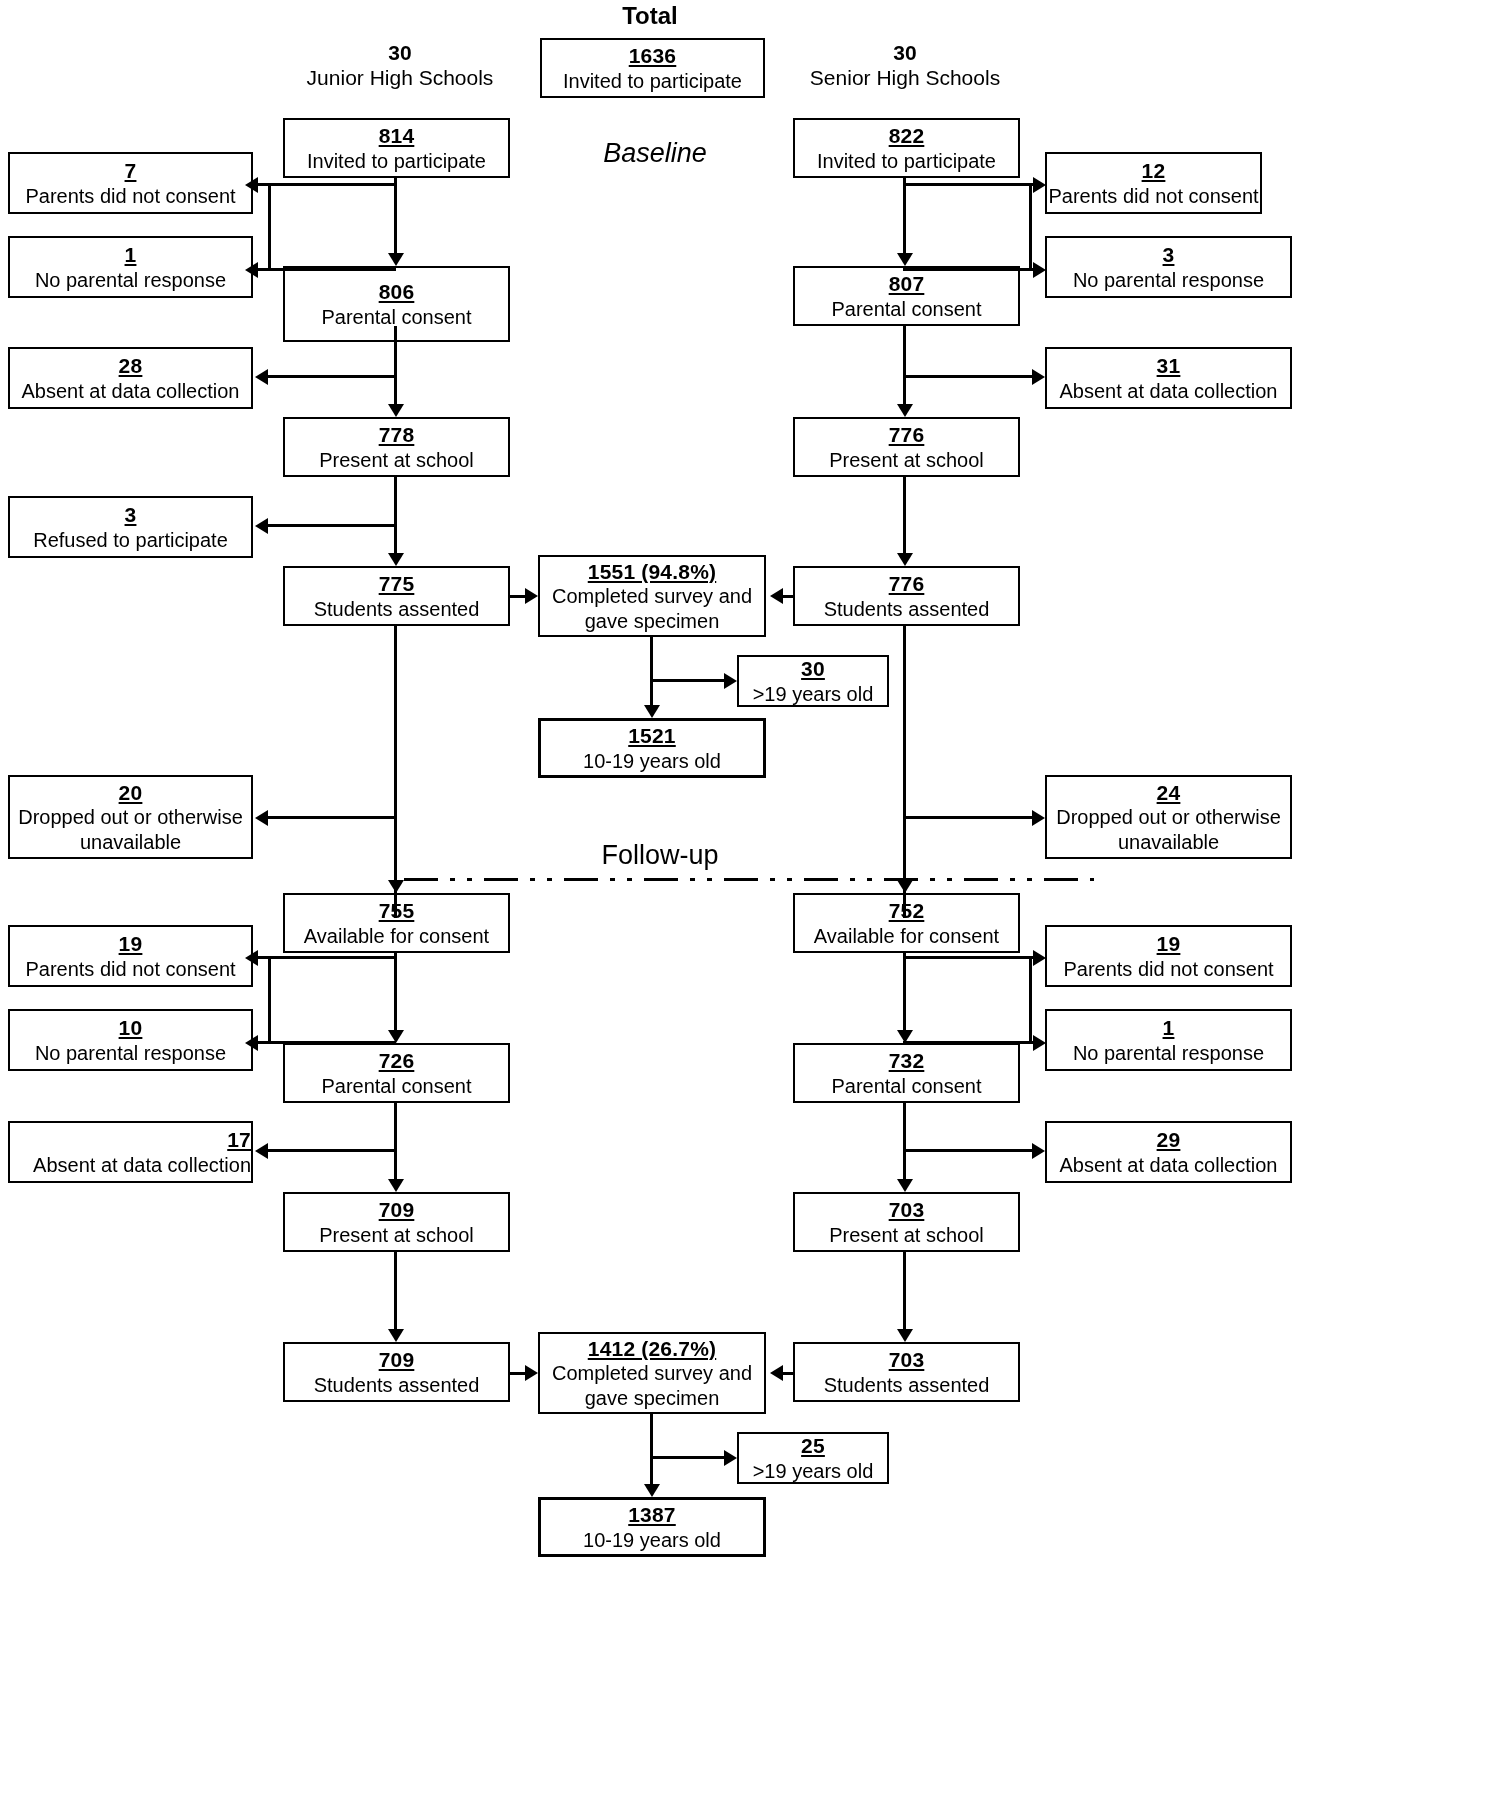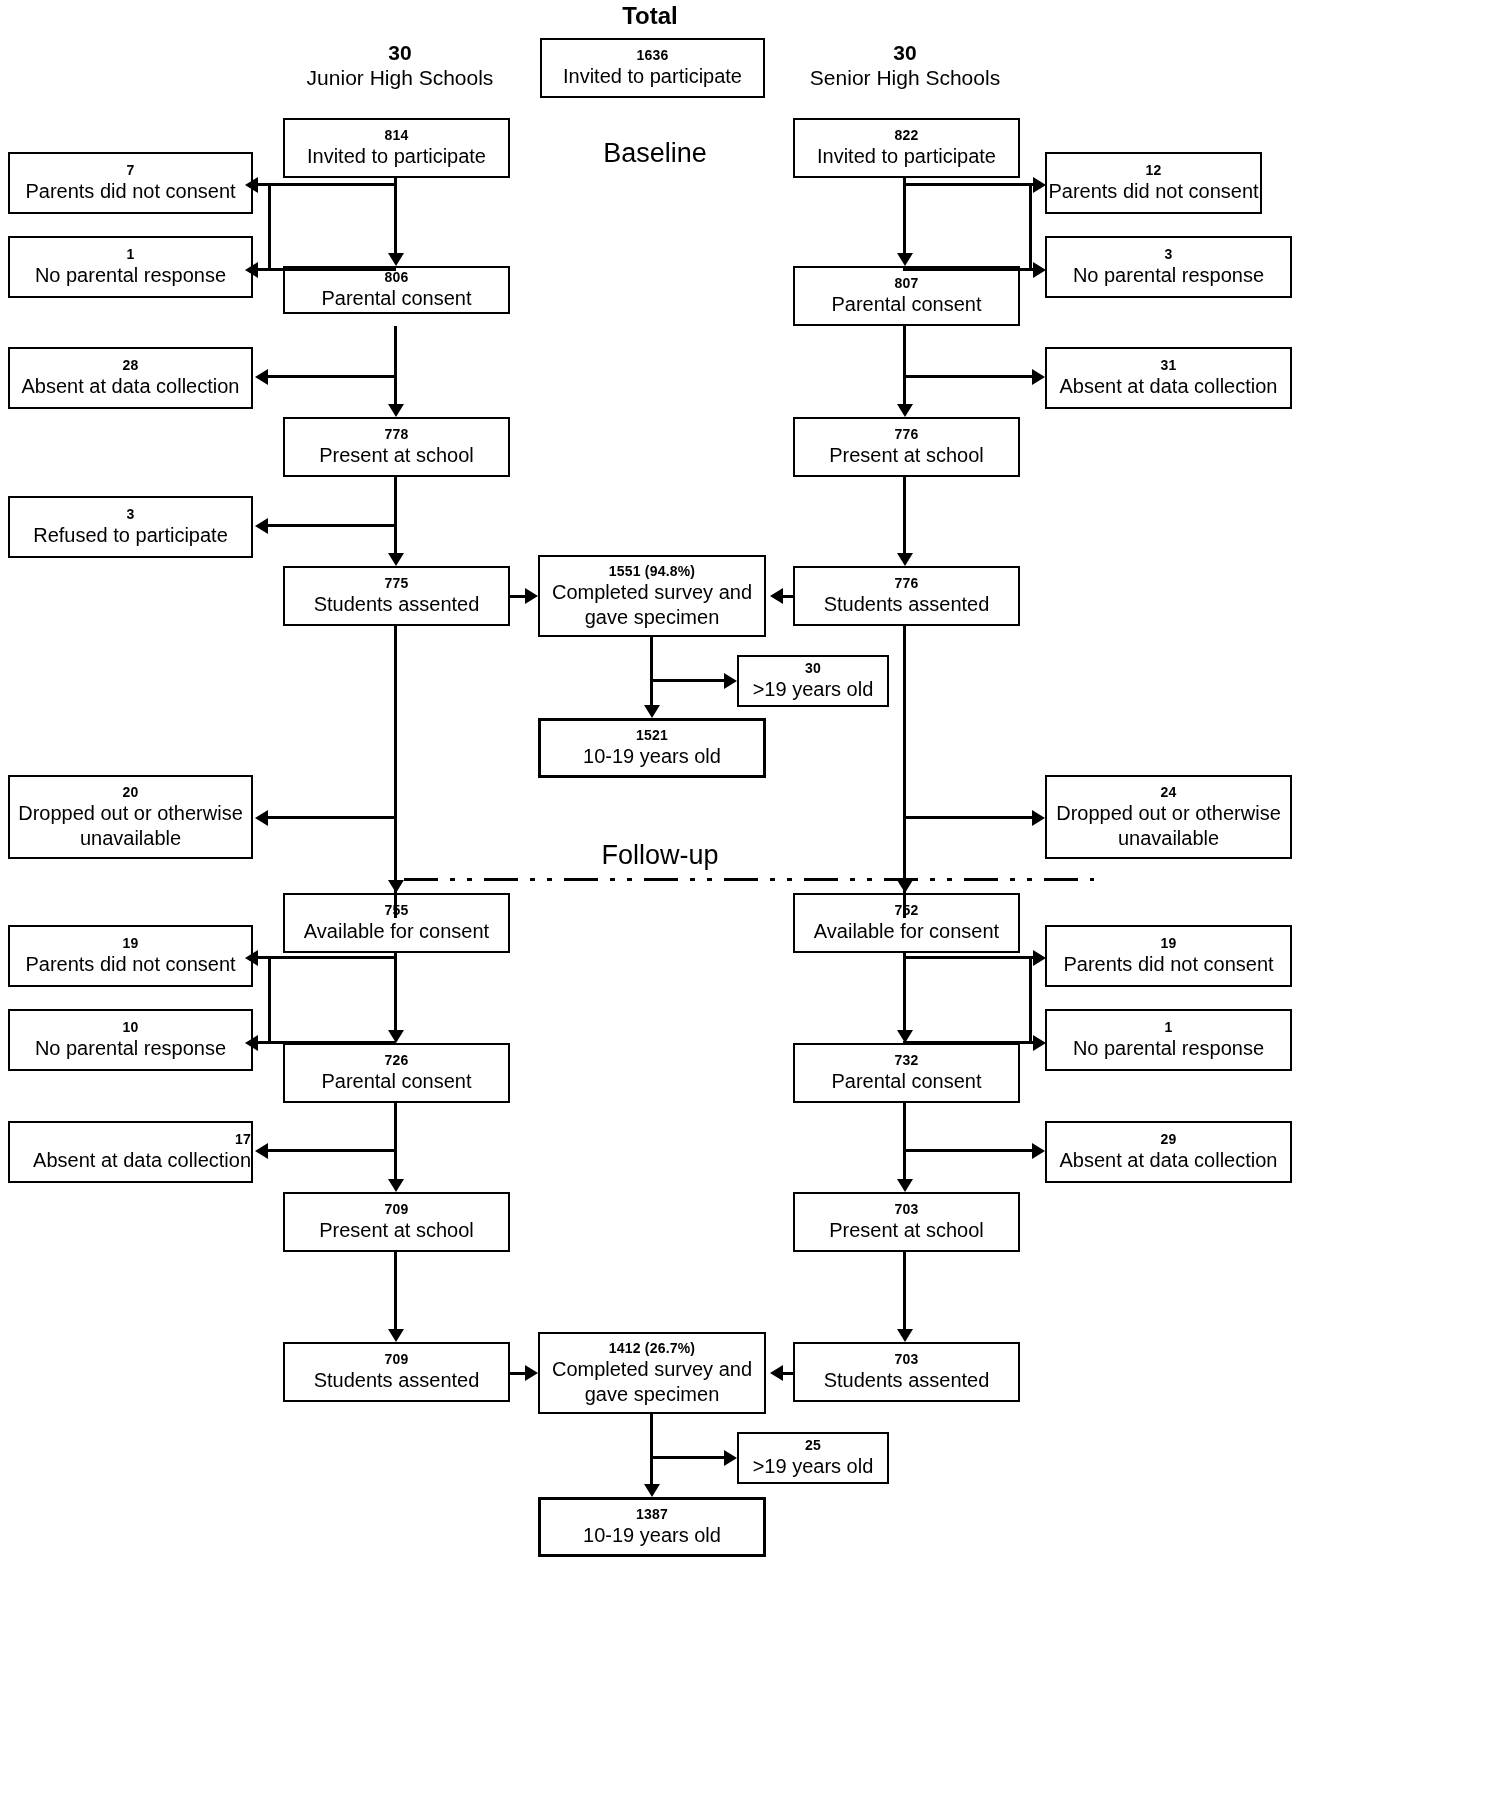--- a/index.html
+++ b/index.html
@@ -3,21 +3,21 @@
 <meta charset="utf-8">
 <style>
   html,body{margin:0;padding:0;background:#ffffff;}
   #root{position:relative;width:1500px;height:1800px;background:#ffffff;
         font-family:"Liberation Sans", sans-serif;color:#000000;overflow:hidden;}
 
   .box{position:absolute;box-sizing:border-box;border:2px solid #000;background:#fff;
        display:flex;flex-direction:column;align-items:center;justify-content:center;
        text-align:center;line-height:1.22;}
   .box.thick{border-width:3px;}
-  .num{font-weight:bold;font-size:14px;letter-spacing:.2px;}
+  .num{font-weight:bold;font-size:21px;letter-spacing:.2px;text-decoration:underline;}
   .lbl{font-size:20px;}
 
   .hdr{position:absolute;text-align:center;}
   .hdr .n{font-weight:bold;font-size:21px;line-height:1.2;}
   .hdr .t{font-size:21px;line-height:1.2;}
 
   .section-label{position:absolute;font-size:27px;text-align:center;}
   .total-label{position:absolute;font-size:24px;font-weight:bold;text-align:center;}
 
   
@@ -48,27 +48,27 @@
   <div class="hdr" style="left:760px;top:40px;width:290px;">
     <div class="n">30</div>
     <div class="t">Senior High Schools</div>
   </div>
 
   <div class="box" style="left:540px;top:38px;width:225px;height:60px;">
     <div class="num">1636</div>
     <div class="lbl">Invited to participate</div>
   </div>
 
-  <div class="section-label" style="left:555px;top:138px;width:200px;">Baseline</div>
+  <div class="section-label" style="left:555px;top:138px;width:200px;font-style:italic;">Baseline</div>
 
   <div class="box" style="left:283px;top:118px;width:227px;height:60px;">
     <div class="num">814</div>
     <div class="lbl">Invited to participate</div>
   </div>
-  <div class="box" style="left:283px;top:266px;width:227px;height:48px;text-align:right;">
+  <div class="box" style="left:283px;top:266px;width:227px;height:76px;text-align:right;">
     <div class="num">806</div>
     <div class="lbl">Parental consent</div>
   </div>
   <div class="box" style="left:283px;top:417px;width:227px;height:60px;">
     <div class="num">778</div>
     <div class="lbl">Present at school</div>
   </div>
   <div class="box" style="left:283px;top:566px;width:227px;height:60px;">
     <div class="num">775</div>
     <div class="lbl">Students assented</div>

